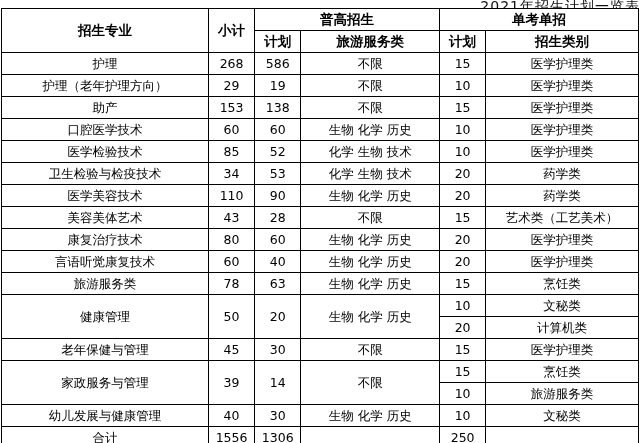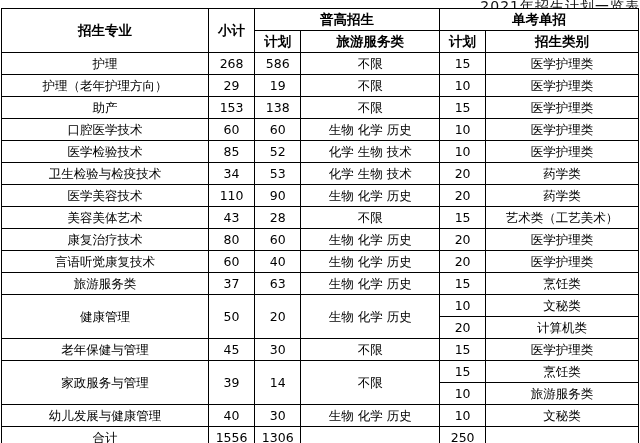--- a/index.html
+++ b/index.html
@@ -174,21 +174,21 @@
       <tr>
         <td class="major">言语听觉康复技术</td>
         <td>60</td>
         <td>40</td>
         <td>生物 化学 历史</td>
         <td>20</td>
         <td>医学护理类</td>
       </tr>
       <tr>
         <td class="major">旅游服务类</td>
-        <td>37</td>
+        <td>78</td>
         <td>63</td>
         <td>生物 化学 历史</td>
         <td>15</td>
         <td>烹饪类</td>
       </tr>
 
       <tr>
         <td class="major" rowspan="2">健康管理</td>
         <td rowspan="2">50</td>
         <td rowspan="2">20</td>

